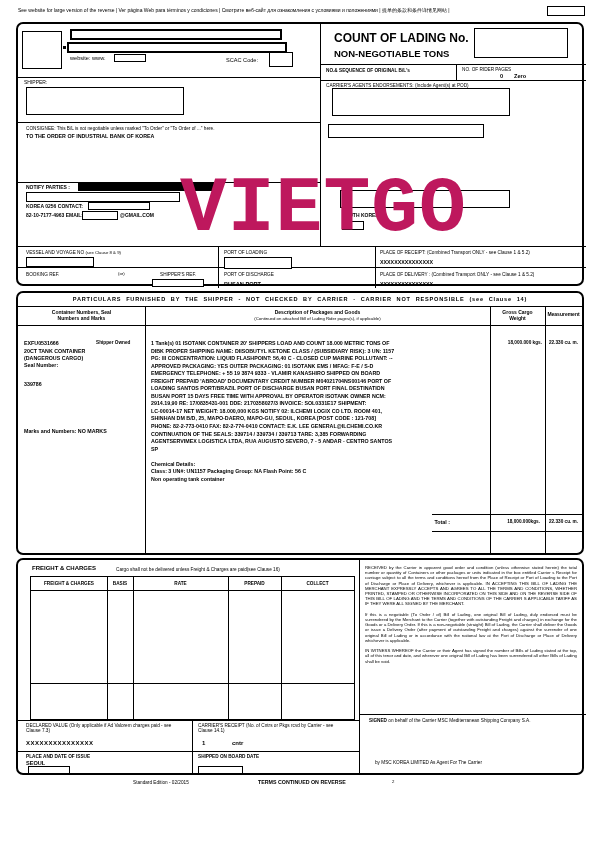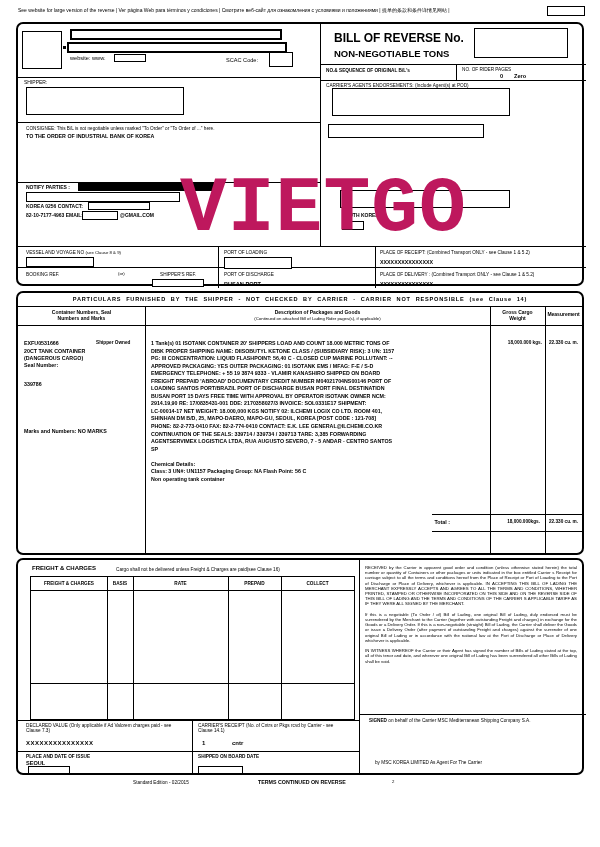--- a/index.html
+++ b/index.html
@@ -58,21 +58,21 @@
 
     <div class="box" style="left:4px;top:7px;width:40px;height:38px;"></div>
     <div class="box" style="left:52px;top:5px;width:212px;height:11px;border-width:2px;"></div>
     <div class="abs blk" style="left:45px;top:22px;width:3px;height:3px;"></div>
     <div class="box" style="left:49px;top:18px;width:220px;height:11px;border-width:2px;"></div>
     <div class="t f55" style="left:52px;top:31px;">website: www.</div>
     <div class="box bthin" style="left:96px;top:30px;width:32px;height:8px;"></div>
     <div class="t f55" style="left:208px;top:33px;">SCAC Code:</div>
     <div class="box bthin" style="left:251px;top:28px;width:24px;height:15px;"></div>
 
-    <div class="t f12 b" style="left:316px;top:8px;">BILL OF REVERSE No.</div>
+    <div class="t f12 b" style="left:316px;top:8px;">COUNT OF LADING No.</div>
     <div class="t f95 b" style="left:316px;top:25px;">NON-NEGOTIABLE TONS</div>
     <div class="box" style="left:456px;top:4px;width:94px;height:30px;"></div>
     <div class="t f46 b" style="left:308px;top:44px;">NO.&amp; SEQUENCE OF ORIGINAL B/L's</div>
     <div class="t f46" style="left:444px;top:43px;">NO. OF RIDER PAGES</div>
     <div class="t f55 b" style="left:482px;top:49px;">0</div>
     <div class="t f55 b" style="left:496px;top:49px;">Zero</div>
 
     <div class="t f5" style="left:6px;top:56px;">SHIPPER:</div>
     <div class="box" style="left:8px;top:63px;width:158px;height:28px;"></div>
     <div class="t f46" style="left:308px;top:59px;">CARRIER'S AGENTS ENDORSEMENTS:  (Include Agent(s) at POD)</div>

